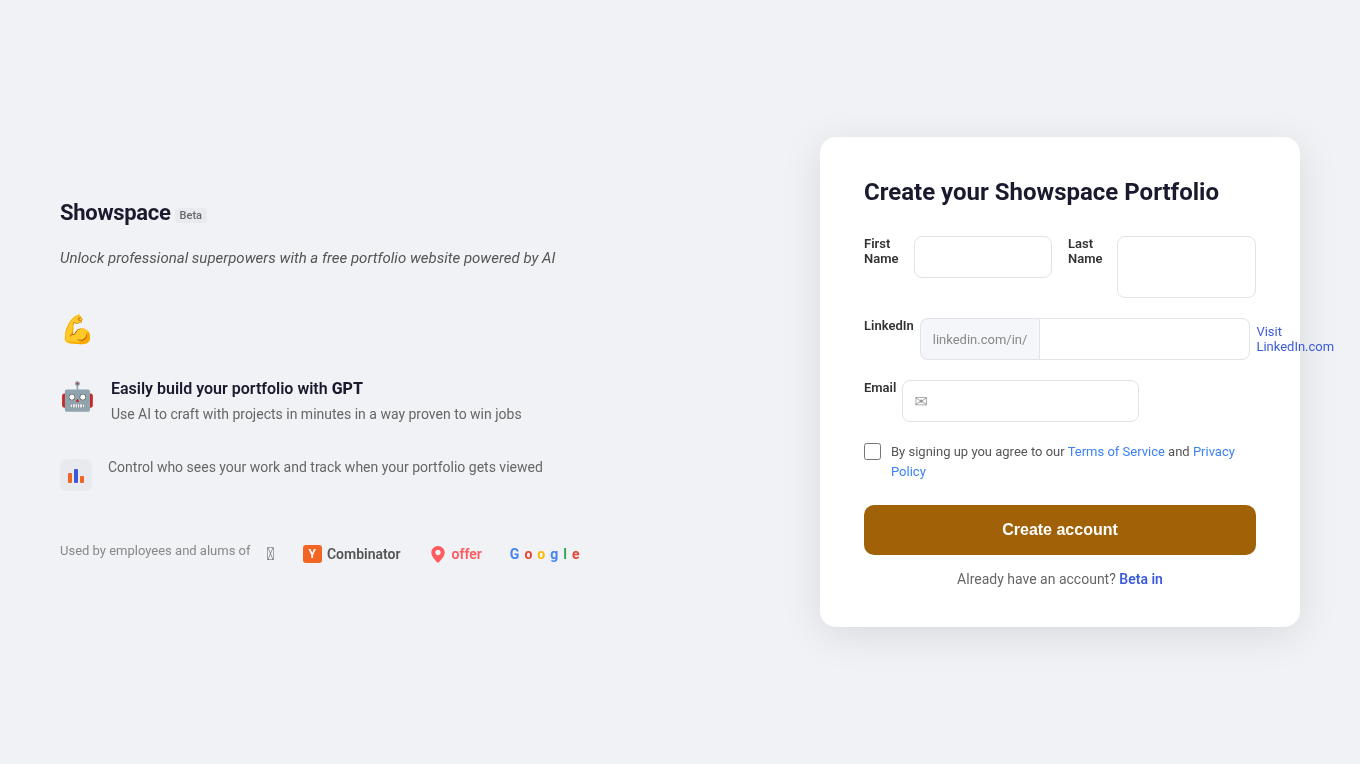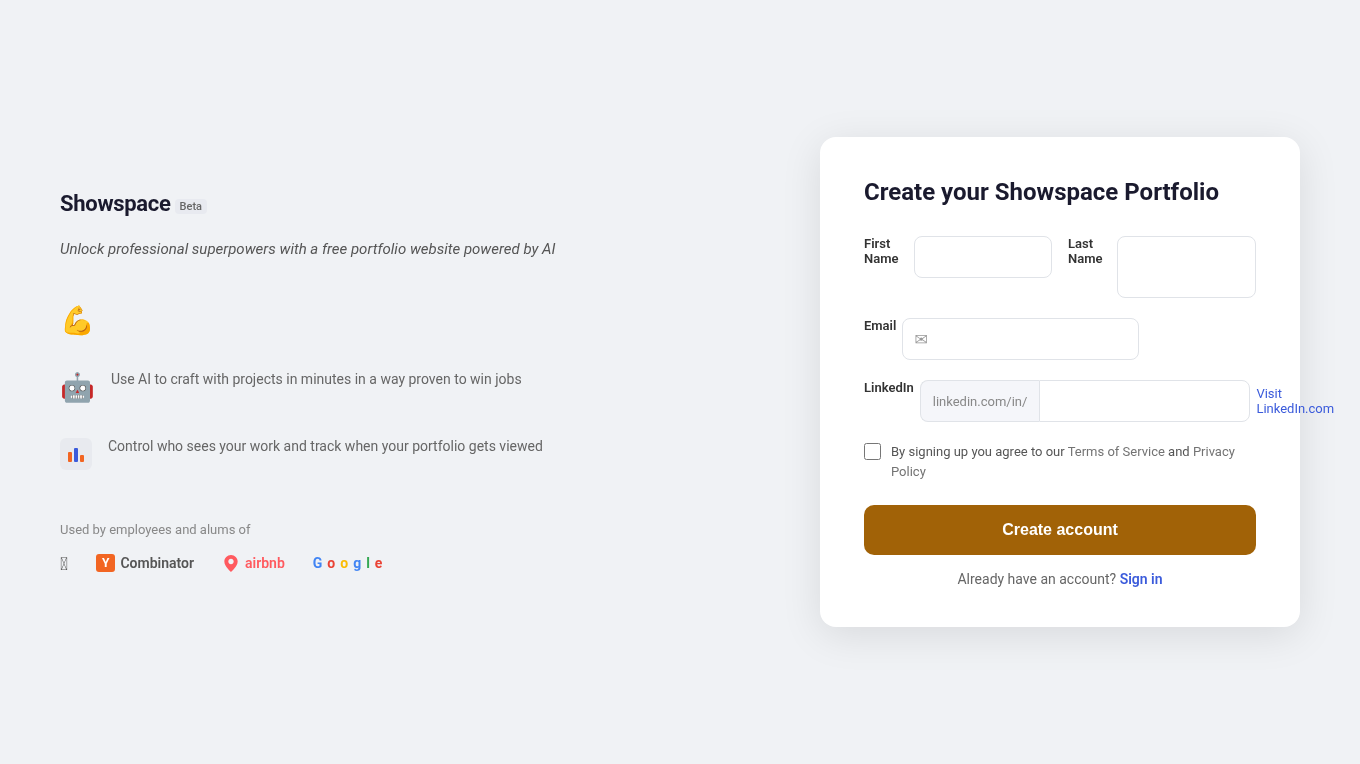--- a/index.html
+++ b/index.html
@@ -78,21 +78,21 @@
       font-style: normal;
       font-weight: 800;
     }
     .feature-desc {
       font-size: 14px;
       color: #666;
       line-height: 1.5;
     }
     .social-proof {
       display: flex;
-      flex-direction: column;
+      flex-direction: row;
       align-items: flex-start;
       gap: 16px;
     }
     .social-proof-label {
       font-size: 13px;
       color: #888;
     }
     .company-logos {
       display: flex;
       align-items: center;
@@ -240,21 +240,21 @@
       flex-shrink: 0;
       margin-top: 1px;
       accent-color: #3b5bdb;
     }
     .checkbox-label {
       font-size: 13px;
       color: #555;
       line-height: 1.5;
     }
     .checkbox-label a {
-      color: #737373;
+      color: #3b82f6;
       text-decoration: none;
     }
     .create-btn {
       width: 100%;
       padding: 16px;
       background: #a16207;
       color: white;
       border: none;
       border-radius: 10px;
       font-size: 16px;
@@ -287,20 +287,23 @@
 
     <div class="features">
 
       <div class="feature-item">
         <div class="feature-icon">💪</div>
       </div>
 
       <div class="feature-item">
         <div class="feature-icon">🤖</div>
         <div class="feature-content">
+          <div class="feature-title">
+            Easily build your portfolio with <em>GPT</em>
+          </div>
           <div class="feature-desc">Use AI to craft with projects in minutes in a way proven to win jobs</div>
         </div>
       </div>
 
       <div class="feature-item">
         <div class="feature-icon">
           <div style="width:32px;height:32px;background:#e8eaef;border-radius:6px;display:flex;align-items:center;justify-content:center;">
             <svg width="20" height="20" viewBox="0 0 20 20" fill="none">
               <rect x="2" y="8" width="4" height="10" rx="1" fill="#f26522"></rect>
               <rect x="8" y="4" width="4" height="14" rx="1" fill="#3b5bdb"></rect>
@@ -324,21 +327,21 @@
 
         <div class="company-logo">
           <span class="yc-logo">Y</span>
           <span>Combinator</span>
         </div>
 
         <div class="company-logo airbnb-logo">
           <svg width="18" height="18" viewBox="0 0 100 100" fill="#ff5a5f">
             <path d="M50 5C29.5 5 13 21.5 13 42c0 28 37 58 37 58s37-30 37-58C87 21.5 70.5 5 50 5zm0 52c-8.3 0-15-6.7-15-15s6.7-15 15-15 15 6.7 15 15-6.7 15-15 15z"></path>
           </svg>
-          <span style="color:#ff5a5f;">airbnb</span>
+          <span style="color:#ff5a5f;">offer</span>
         </div>
 
         <div class="company-logo google-logo">
           <span class="google-g">G</span>
             <span class="google-o1">o</span>
             <span class="google-o2">o</span>
             <span class="google-g2">g</span>
             <span class="google-l">l</span>
             <span class="google-e">e</span>
         </div>
@@ -357,48 +360,48 @@
           <input class="form-input" type="text" style="">
         </div>
         <div class="form-group">
           <label class="form-label">Last Name</label>
           <input class="form-input" type="text" style="">
         </div>
       </div>
 
       
       <div class="form-group">
+        <label class="form-label">LinkedIn</label>
+        <div class="linkedin-row">
+          <span class="linkedin-prefix">linkedin.com/in/</span>
+          <input class="linkedin-input" type="text" style="">
+        </div>
+        <a class="linkedin-link" href="#">Visit LinkedIn.com</a>
+      </div>
+
+      
+      <div class="form-group">
         <label class="form-label">Email</label>
         <div class="input-with-icon">
           <span class="input-icon">✉</span>
           <input class="form-input" type="email" style="">
         </div>
-      </div>
-
-      
-      <div class="form-group">
-        <label class="form-label">LinkedIn</label>
-        <div class="linkedin-row">
-          <span class="linkedin-prefix">linkedin.com/in/</span>
-          <input class="linkedin-input" type="text" style="">
-        </div>
-        <a class="linkedin-link" href="#">Visit LinkedIn.com</a>
       </div>
 
       
       <div class="checkbox-row">
         <input type="checkbox" class="checkbox-input" style="">
         <span class="checkbox-label">
           By signing up you agree to our <a href="#">Terms of Service</a> and <a href="#">Privacy Policy</a>
         </span>
       </div>
 
       
       <button class="create-btn">Create account</button>
 
       
       <div class="signin-text">
         <span>Already have an account?</span>
-        <a href="#">Sign in</a>
+        <a href="#">Beta in</a>
       </div>
     </div>
   </div>
 </div>
 
 </body></html>

